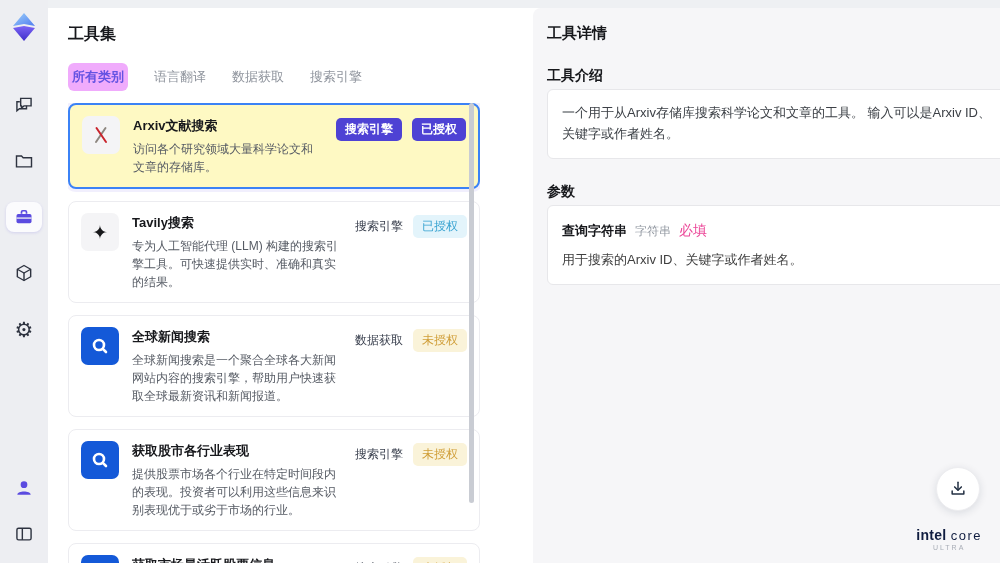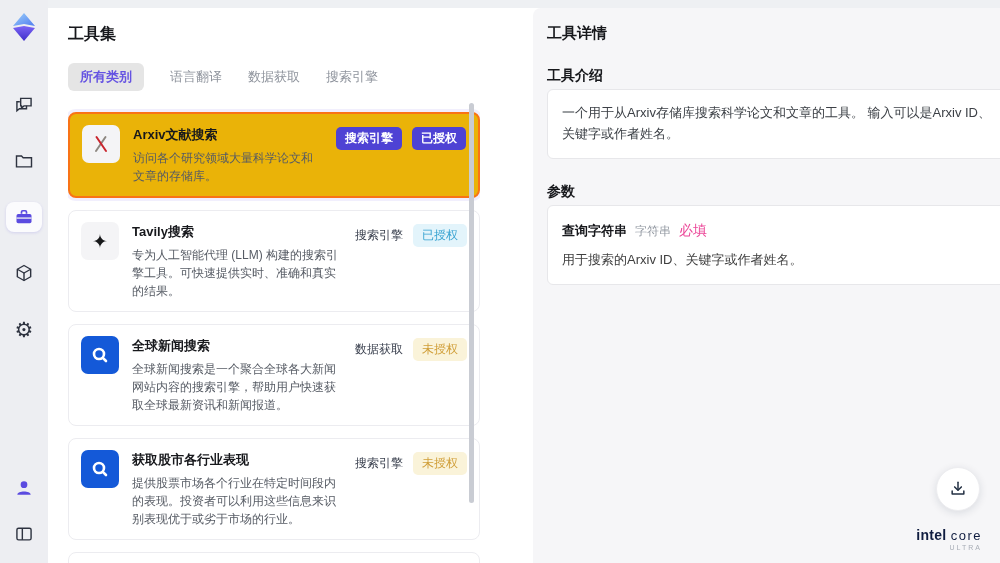--- a/index.html
+++ b/index.html
@@ -23,29 +23,29 @@
   .gear-glyph { font-size:21px; line-height:1; color:#2e3340; }
 
   
   .left-panel {
     position:absolute; left:48px; top:8px; width:449px; height:525px;
     background:#ffffff; border-radius:8px 0 0 0; padding:16px 0 0 20px;
   }
   .page-title { font-size:16px; font-weight:bold; color:#17181c; }
   .tabs { display:flex; align-items:center; gap:26px; margin-top:18px; }
   .tab { font-size:13px; color:#8e939c; cursor:pointer; padding:5px 0; white-space:nowrap; }
-  .tab.active { background:#e5e5e5; color:#6553e2; padding:5px 12px; border-radius:6px; font-weight:bold; }
+  .tab.active { background:#f0abfc; color:#6553e2; padding:5px 4px; border-radius:6px; font-weight:bold; }
 
   .card-list { position:relative; margin-top:12px; width:412px; height:460px; overflow:hidden;
     display:flex; flex-direction:column; gap:12px; }
   .card {
     flex:none; display:flex; gap:13px; padding:11px 12px; background:#ffffff;
     border:1px solid #ececf0; border-radius:8px; cursor:pointer;
   }
-  .card.selected { background:#eab308; border:2px solid #f97316; box-shadow:0 0 0 3px rgba(143,123,238,.12);margin-top:9px; }
+  .card.selected { background:#fef9c3; border:2px solid #3b82f6; box-shadow:0 0 0 3px rgba(143,123,238,.12); }
   .tool-icon { flex:none; width:38px; height:38px; border-radius:7px; display:flex; align-items:center; justify-content:center; }
   .tool-icon.light { background:#f4f4f6; }
   .tool-icon.blue  { background:#1459d8; }
   .star-glyph { font-size:19px; color:#17181a; line-height:1; }
   .card-main { flex:1; min-width:0; }
   .tool-name { font-size:13px; font-weight:bold; color:#17181c; margin-top:1px; }
   .tool-desc { font-size:12px; color:#565b64; line-height:1.5; margin-top:5px; }
   .card-tags { flex:none; display:flex; gap:10px; align-items:flex-start; padding-top:2px; }
   .cat-text { font-size:12px; color:#3c4250; padding:3px 0; white-space:nowrap; }
   .badge { font-size:12px; padding:3px 9px; border-radius:5px; white-space:nowrap; }
@@ -72,21 +72,21 @@
   .param-type { font-size:12px; color:#9298a1; }
   .param-required { font-size:14px; color:#ec4899; }
   .param-desc { margin-top:9px; font-size:13px; color:#404040; }
 
   
   .download-fab {
     position:absolute; right:20px; bottom:52px; width:44px; height:44px; border-radius:50%;
     background:#ffffff; border:1px solid #ededf0; box-shadow:0 2px 8px rgba(20,30,60,.12);
     display:flex; align-items:center; justify-content:center; cursor:pointer;
   }
-  .brand { position:absolute; right:18px; bottom:12px; text-align:right; color:#101d40; }
+  .brand { position:absolute; right:18px; bottom:12px; text-align:center; color:#101d40; }
   .brand-main { font-size:14px; letter-spacing:.3px; }
   .brand-main .intel { font-weight:bold; }
   .brand-main .core { font-weight:normal; letter-spacing:1.5px; font-size:13px; }
   .brand-sub { font-size:7px; color:#a8adb6; letter-spacing:2px; margin-top:1px; }
 </style>
 </head>
 <body>
 
 <div class="top-strip"></div>
 

